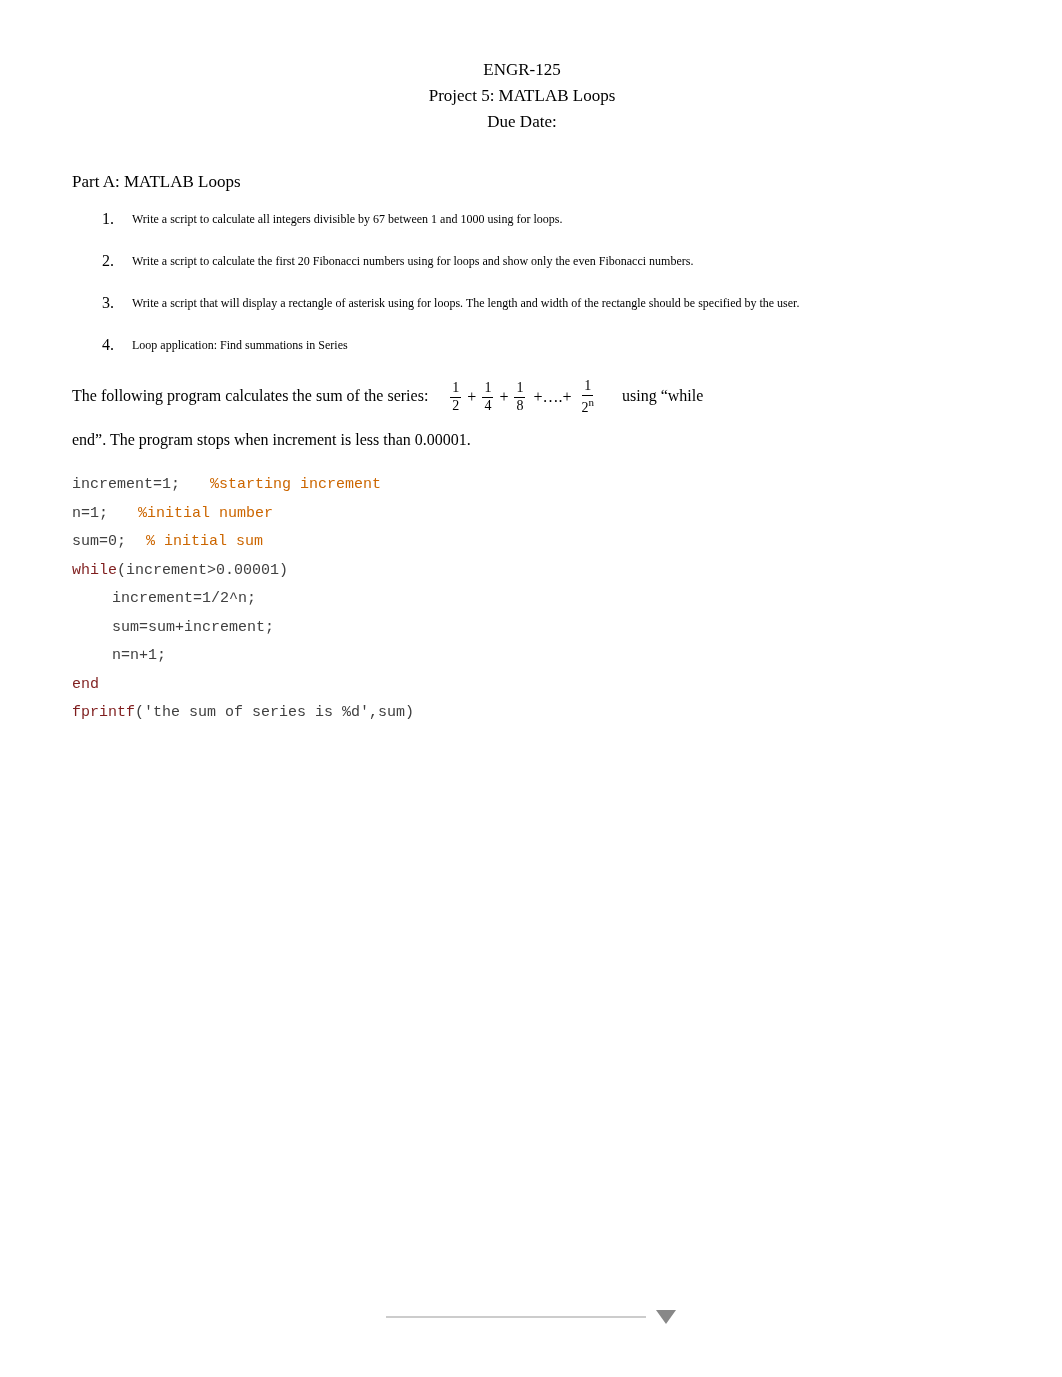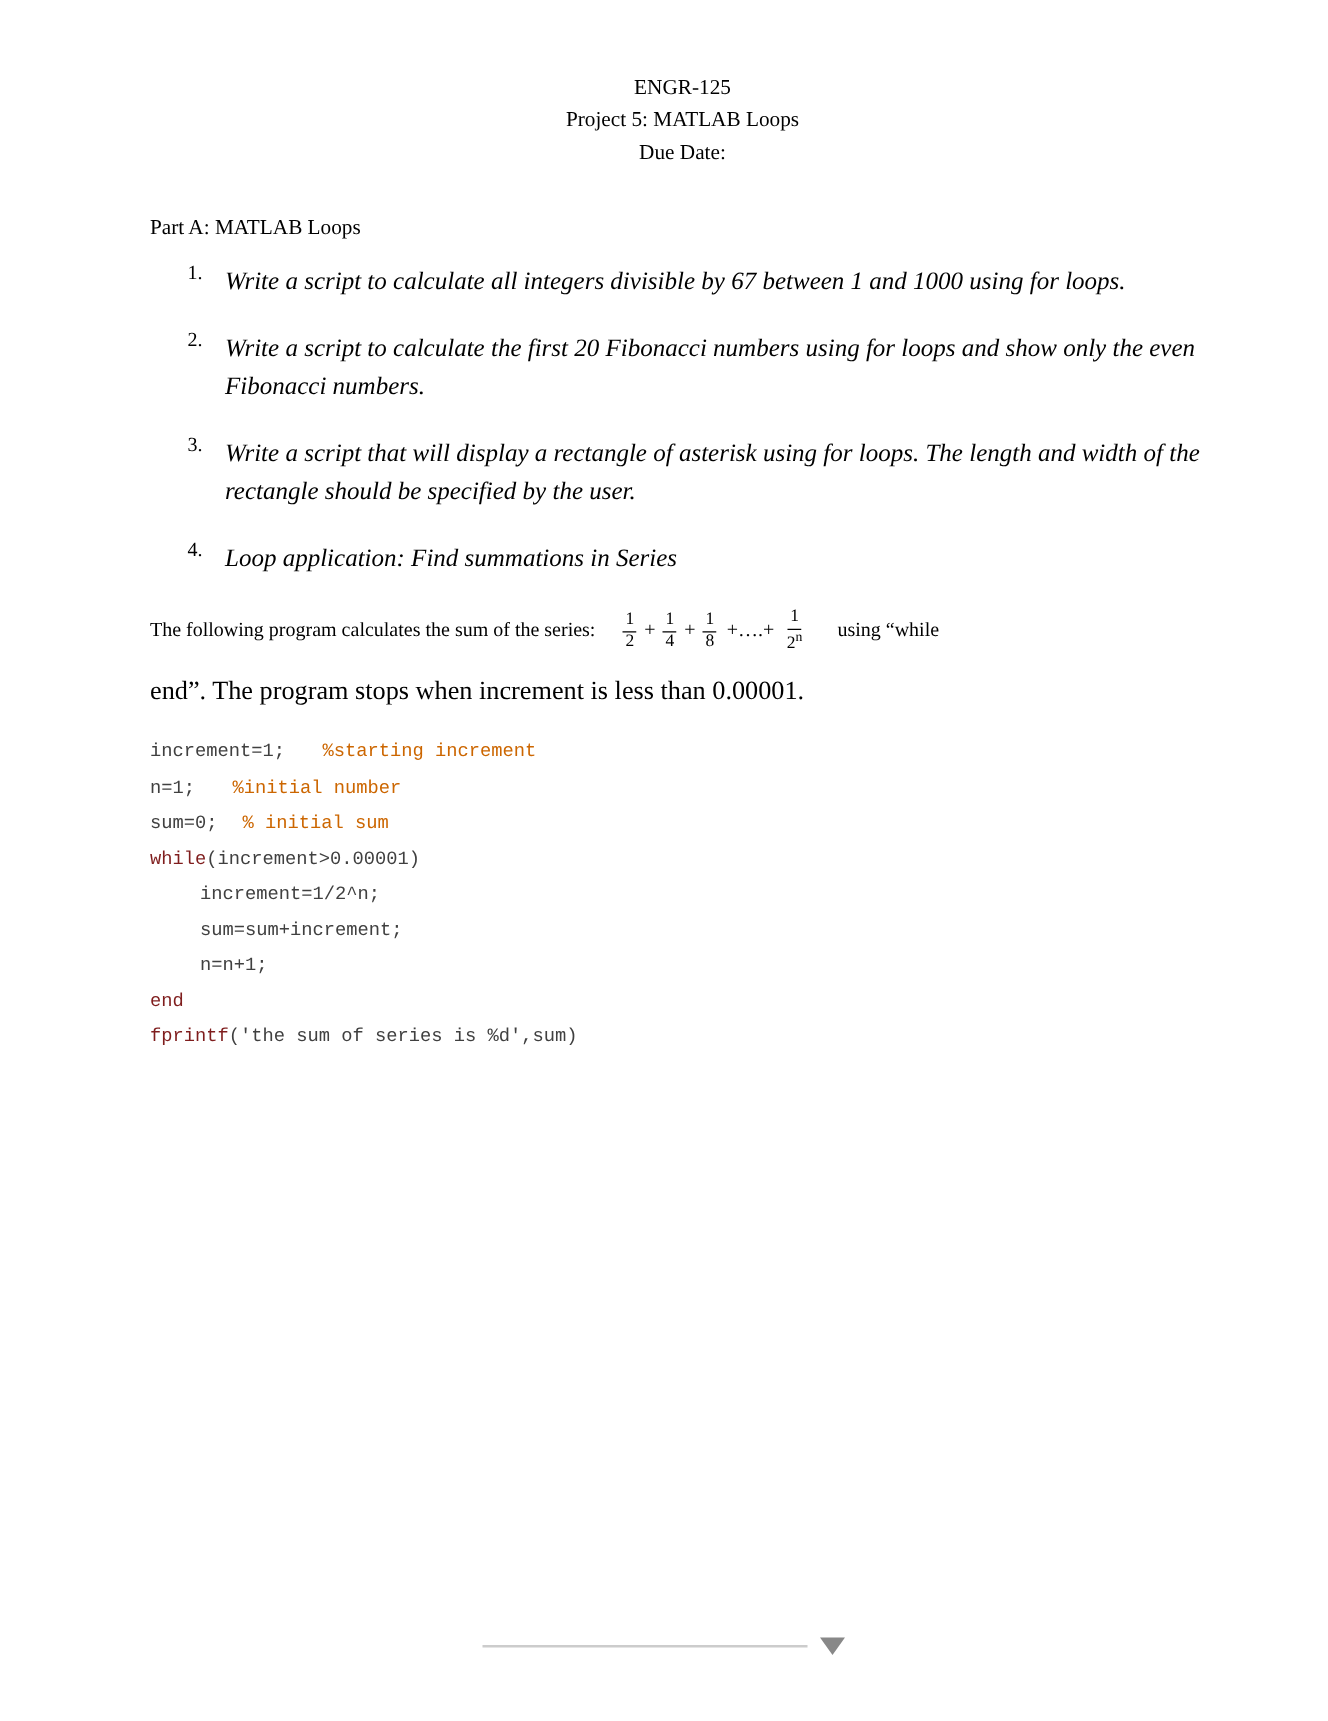--- a/index.html
+++ b/index.html
@@ -14,21 +14,21 @@
       font-size: 16px;
       color: #000000;
       width: 1062px;
       min-height: 1377px;
     }
 
     .page {
       width: 1062px;
       min-height: 1377px;
       background: #ffffff;
-      padding: 60px 90px 60px 120px;
+      padding: 60px 90px 60px 72px;
       position: relative;
     }
 
     .header {
       text-align: center;
       margin-bottom: 40px;
     }
 
     .header-line {
       margin-bottom: 6px;
@@ -46,23 +46,22 @@
       margin-bottom: 24px;
       padding-left: 30px;
     }
 
     .list-number {
       min-width: 30px;
       font-size: 16px;
     }
 
     .list-content {
-      font-size: 20px;
+      font-size: 12px;
       line-height: 1.5;
-      font-style: italic;
     }
 
     .series-paragraph {
       font-size: 16px;
       line-height: 1.8;
       margin-top: 10px;
       margin-bottom: 10px;
     }
 
     .series-formula {
@@ -120,21 +119,21 @@
 
     .code-normal {
       color: #404040;
     }
 
     .code-indent {
       padding-left: 40px;
     }
 
     .stop-paragraph {
-      font-size: 21px;
+      font-size: 16px;
       line-height: 1.8;
       margin-bottom: 10px;
     }
 
     .bottom-bar {
       position: absolute;
       bottom: 50px;
       left: 90px;
       right: 90px;
       height: 20px;

